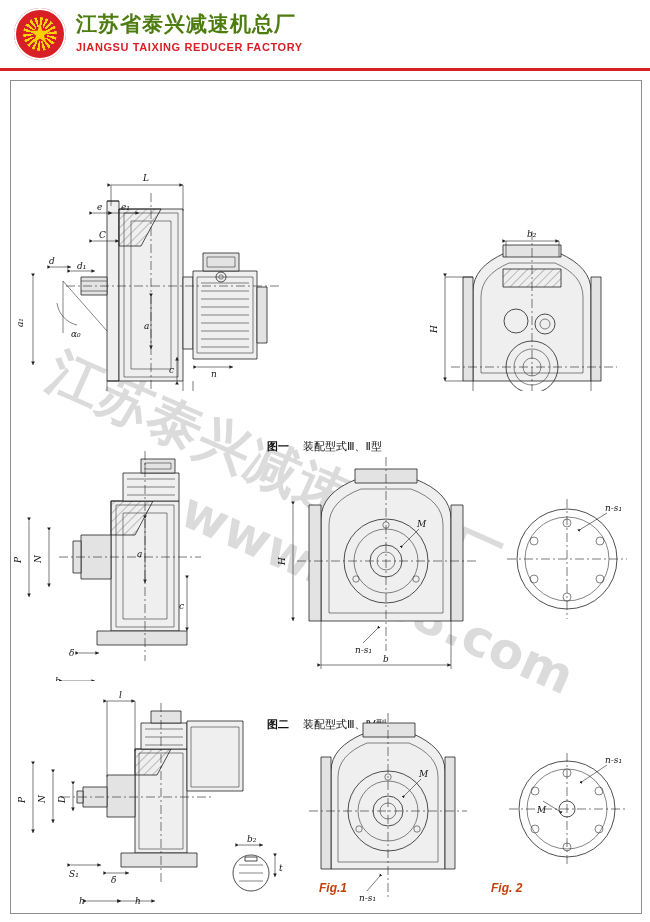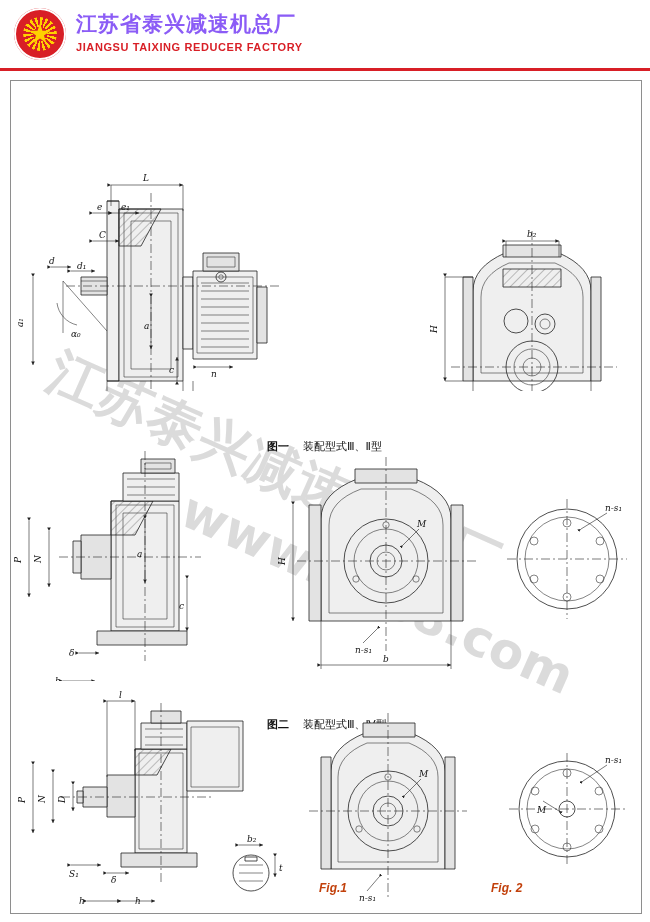--- a/index.html
+++ b/index.html
@@ -35,21 +35,21 @@
   .logo .star{
     position:absolute;left:50%;top:50%;width:22px;height:22px;
     margin:-11px 0 0 -11px;
     background:#ffd100;
     clip-path:polygon(50% 0%,61% 35%,98% 35%,68% 57%,79% 91%,50% 70%,21% 91%,32% 57%,2% 35%,39% 35%);
   }
   .cn-title{
     position:absolute;left:76px;top:10px;
     font-family:"DejaVu Sans", sans-serif;
     font-size:21px;font-weight:bold;letter-spacing:1px;
-    color:#8b5cf6;white-space:nowrap;
+    color:#4d7c0f;white-space:nowrap;
   }
   .en-title{
     position:absolute;left:76px;top:41px;
     font-size:11px;font-weight:bold;letter-spacing:.6px;
     color:#d81f26;white-space:nowrap;
   }
   .hr-red{
     position:absolute;left:0;top:68px;width:650px;height:3px;background:#d81f26;
   }
 

